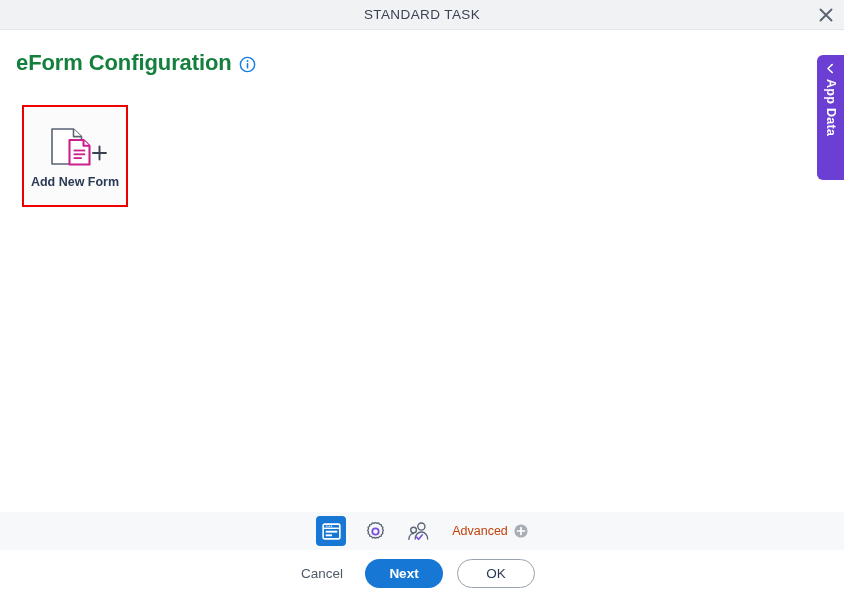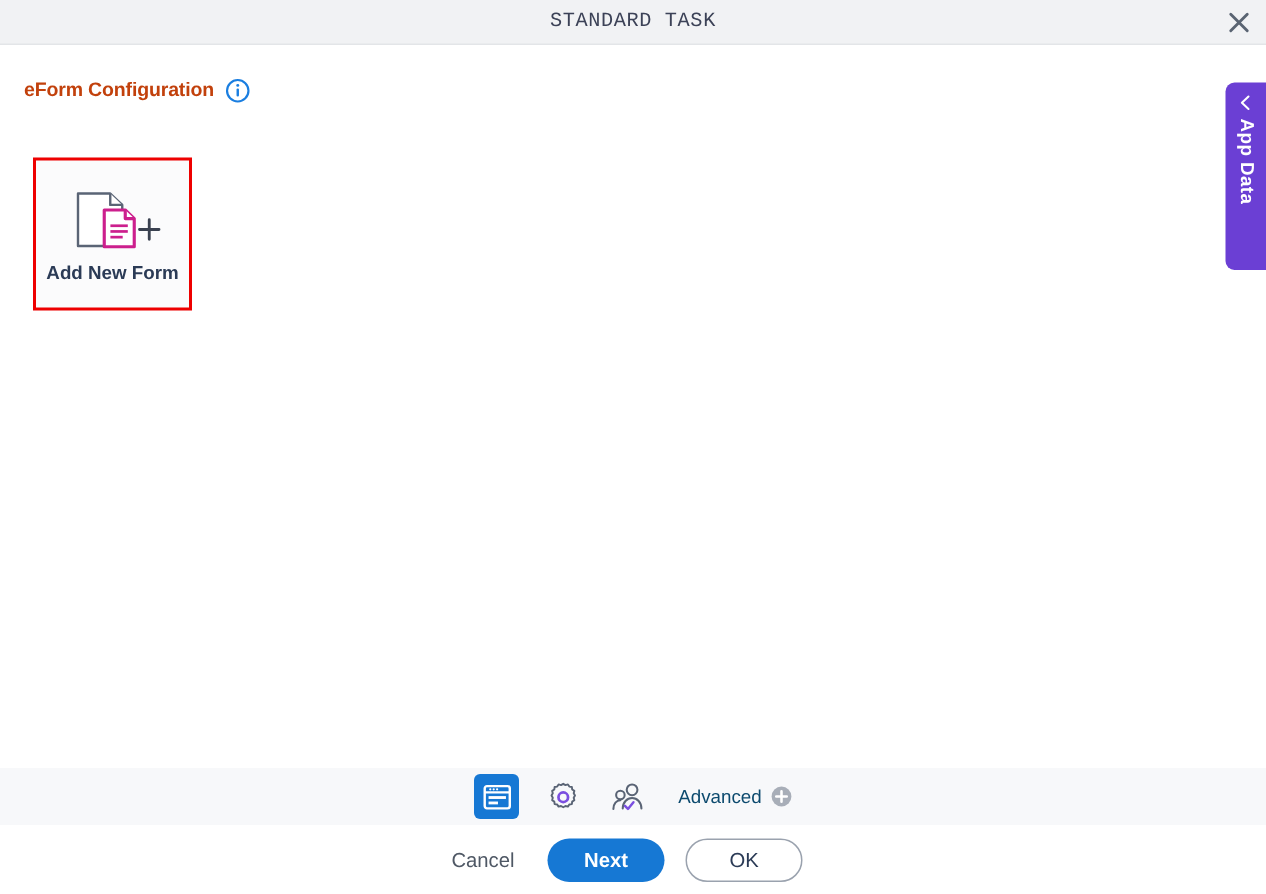--- a/index.html
+++ b/index.html
@@ -29,21 +29,20 @@
     position: absolute;
     top: 0; left: 0;
     width: 844px;
     height: 30px;
     line-height: 30px;
     text-align: center;
     font-size: 13.5px;
     letter-spacing: 0.4px;
     color: #3c4257;
     font-weight: 400;
-    font-family: Liberation Mono, monospace;
   }
   .close-btn {
     position: absolute;
     top: 4px;
     right: 6px;
     width: 24px;
     height: 22px;
     display: flex;
     align-items: center;
     justify-content: center;
@@ -53,23 +52,23 @@
   
   .page-heading {
     position: absolute;
     top: 50px;
     left: 16px;
     display: flex;
     align-items: center;
     gap: 7px;
   }
   .page-title {
-    font-size: 13px;
+    font-size: 22px;
     font-weight: bold;
-    color: #c2410c;
+    color: #15803d;
     letter-spacing: -0.1px;
   }
   .info-icon {
     display: block;
     width: 17px;
     height: 17px;
     margin-top: 2px;
     cursor: pointer;
   }
 
@@ -168,21 +167,21 @@
   }
   .advanced-group {
     display: flex;
     align-items: center;
     gap: 6px;
     margin-left: 4px;
     cursor: pointer;
   }
   .advanced-label {
     font-size: 12.5px;
-    color: #0c4a6e;
+    color: #c2410c;
   }
   .advanced-plus {
     width: 14px;
     height: 14px;
     display: block;
   }
 
   
   .footer {
     position: absolute;

